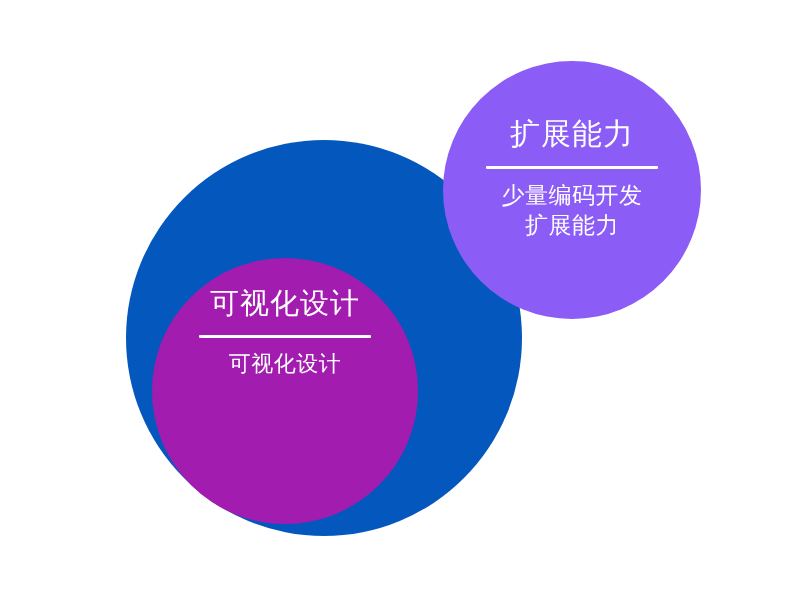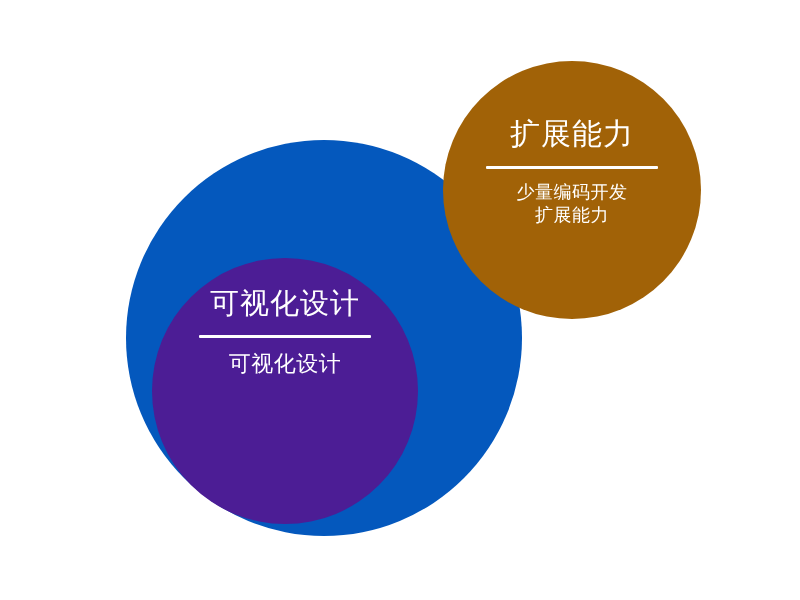--- a/index.html
+++ b/index.html
@@ -31,29 +31,29 @@
     width: 396px;
     height: 396px;
     background: #0458bd;
   }
   
   #circle-top {
     left: 443px;
     top: 61px;
     width: 258px;
     height: 258px;
-    background: #a16207;
+    background: #8b5cf6;
   }
   
   #circle-inner {
     left: 152px;
     top: 258px;
     width: 266px;
     height: 266px;
-    background: #4c1d95;
+    background: #a21caf;
   }
   .bubble-content {
     position: absolute;
     left: 0;
     right: 0;
     text-align: center;
     color: #ffffff;
     line-height: 1.28;
   }
   .bubble-title {
@@ -63,21 +63,21 @@
     white-space: nowrap;
   }
   .bubble-rule {
     width: 170px;
     height: 3px;
     background: #ffffff;
     margin: 13px auto 12px auto;
     border-radius: 1px;
   }
   .bubble-sub {
-    font-size: 18px;
+    font-size: 23px;
     font-weight: 400;
     letter-spacing: 0.5px;
   }
   .bubble-sub div {
     white-space: nowrap;
   }
   
   #top-content {
     top: 54px;
   }

